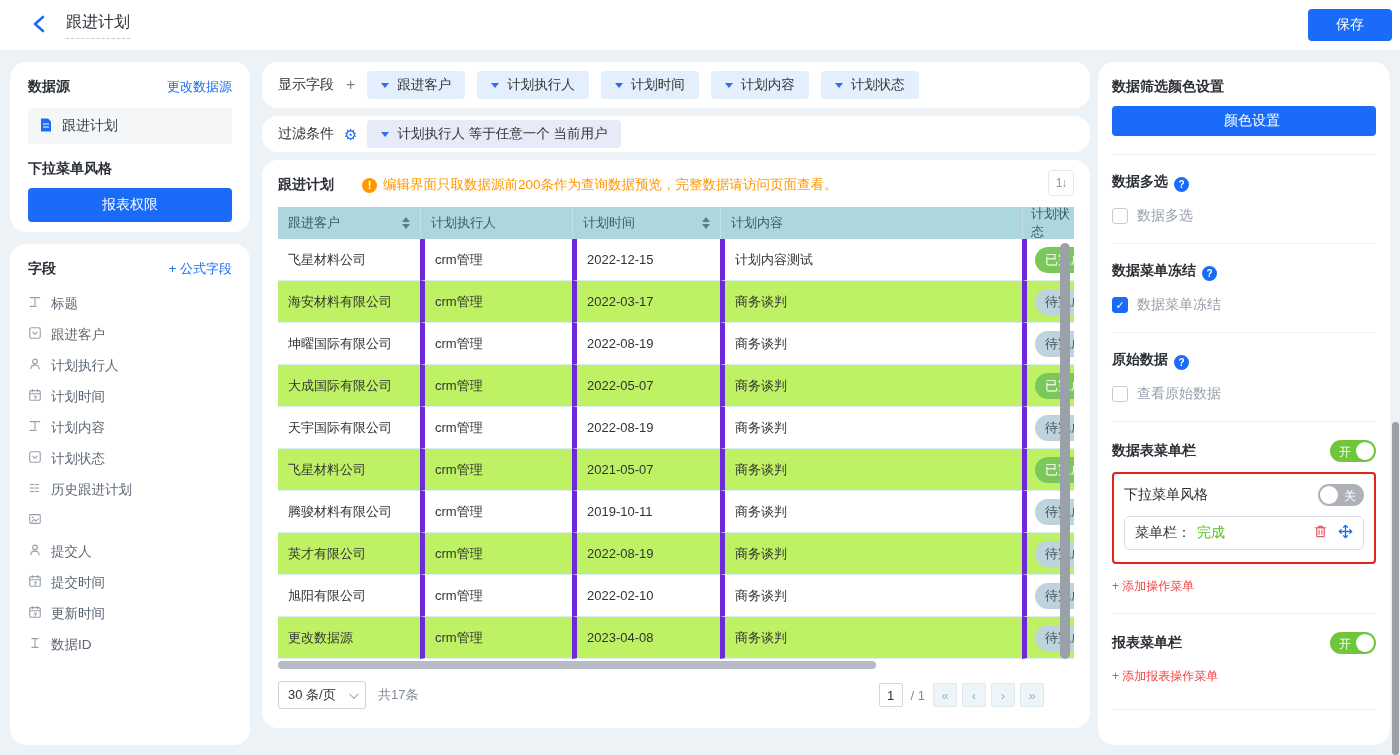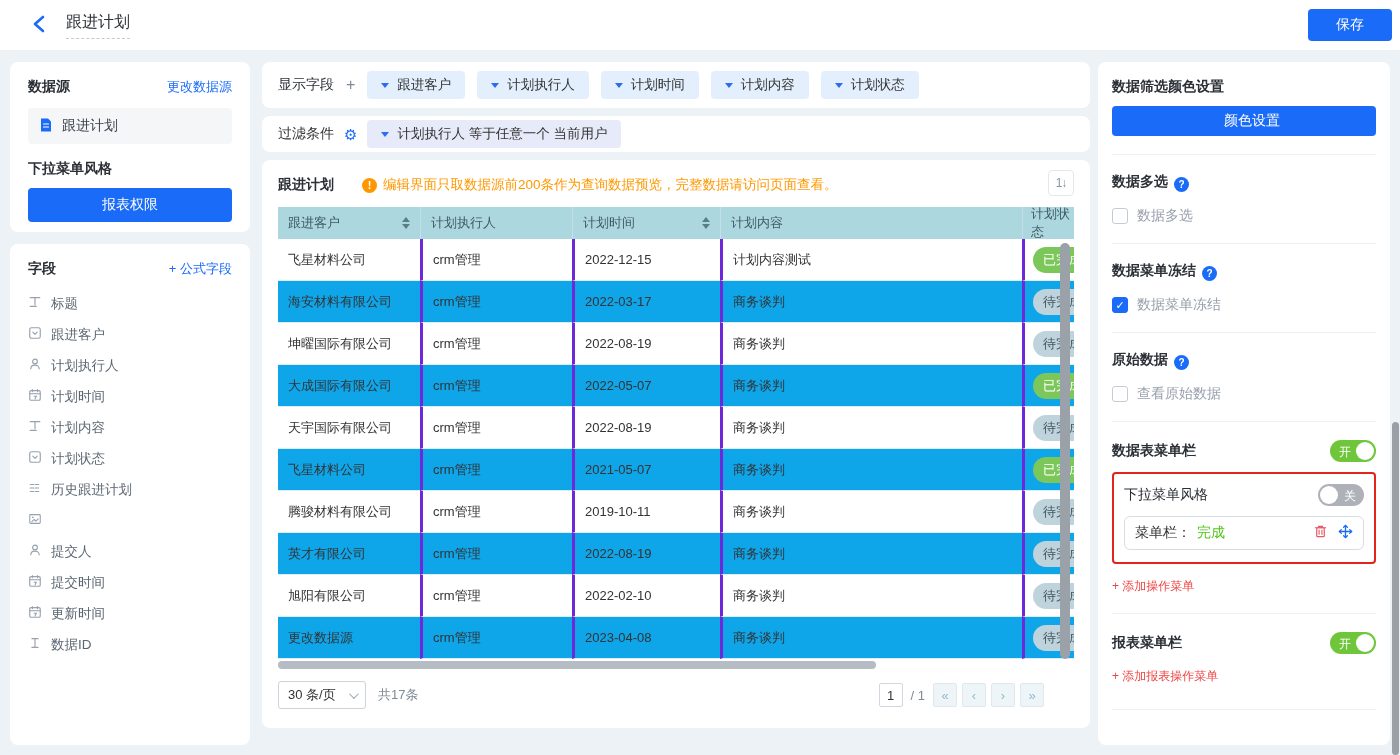--- a/index.html
+++ b/index.html
@@ -6,21 +6,21 @@
   html,body { width:1400px; height:755px; overflow:hidden; }
   body { font-family:"Liberation Sans","DejaVu Sans",sans-serif; background:#edf2f7; color:#333; font-size:14px; }
   .stage { position:relative; width:1400px; height:755px; }
 
   
   .topbar { position:absolute; left:0; top:0; width:1400px; height:50px; background:#fff; display:flex; align-items:center; padding:0 14px 0 28px; }
   .back-btn { width:22px; height:22px; display:flex; align-items:center; justify-content:center; cursor:pointer; }
   .page-title { margin-left:16px; font-size:16px; color:#2b2f36; padding-bottom:5px; border-bottom:1px dashed #c3c9d2; }
   .save-btn { position:absolute; right:8px; top:9px; width:84px; height:32px; background:#1a6bf8; color:#fff; border:none; border-radius:4px; font-size:14px; cursor:pointer; }
 
-  .card { position:absolute; background:#fff; border-radius:8px; }
+  .card { position:absolute; background:#fff; border-radius:16px; }
 
   
   .lc1 { left:10px; top:62px; width:240px; height:170px; padding:16px 18px; }
   .sec-row { display:flex; align-items:center; justify-content:space-between; }
   .sec-title { font-weight:bold; font-size:14px; color:#2b2f36; }
   .link { color:#1a6bf8; font-size:13px; cursor:pointer; }
   .source-box { margin-top:12px; height:36px; background:#f4f6f8; border-radius:4px; display:flex; align-items:center; gap:8px; padding:0 10px; font-size:14px; color:#3c434d; }
   .perm-title { margin-top:16px; font-weight:bold; color:#2b2f36; }
   .perm-btn { margin-top:10px; width:100%; height:34px; background:#1a6bf8; color:#fff; border:none; border-radius:4px; font-size:14px; cursor:pointer; }
 
@@ -48,23 +48,23 @@
   .sort-order { position:absolute; right:0; top:-2px; width:26px; height:26px; border:1px solid #e3e8ee; border-radius:4px; color:#8b95a1; font-size:12px; display:flex; align-items:center; justify-content:center; cursor:pointer; letter-spacing:-1px; }
 
   .grid { position:relative; margin-top:9px; width:796px; overflow:hidden; }
   .g-head { display:flex; height:32px; background:#add7df; color:#3d5a63; font-size:13px; }
   .g-head .hc { display:flex; align-items:center; padding:0 10px; position:relative; }
   .g-head .hc + .hc { border-left:1px solid #c2e0e6; }
   .sorters { margin-left:auto; display:flex; flex-direction:column; gap:2px; padding-left:6px; cursor:pointer; }
   .tri-up { width:0; height:0; border-left:4px solid transparent; border-right:4px solid transparent; border-bottom:5px solid #5b7d8a; }
   .tri-dn { width:0; height:0; border-left:4px solid transparent; border-right:4px solid transparent; border-top:5px solid #5b7d8a; }
   .g-row { display:flex; height:42px; background:#fff; font-size:13px; color:#333; }
-  .g-row.alt { background:#0ea5e9; }
+  .g-row.alt { background:#bef264; }
   .g-row .c { display:flex; align-items:center; padding:0 10px; border-bottom:1px solid #dcedf3; overflow:hidden; white-space:nowrap; }
-  .g-row .c + .c { border-left:3px solid #6d28d9; }
+  .g-row .c + .c { border-left:5px solid #6d28d9; }
   .w0{width:142px;} .w1{width:152px;} .w2{width:148px;} .w3{width:302px;} .w4{width:52px; padding:0 0 0 8px !important;}
   .pill { flex:0 0 auto; height:26px; border-radius:13px; padding:0 10px; display:flex; align-items:center; font-size:13px; min-width:62px; }
   .pill.done { background:#7cc75a; color:#fff; }
   .pill.todo { background:#bed3db; color:#42555e; }
   .vscroll { position:absolute; right:4px; top:36px; width:10px; height:416px; background:#9ba1a8; border-radius:5px; cursor:pointer; }
   .hscroll { margin-top:2px; width:598px; height:8px; background:#b6bcc4; border-radius:4px; cursor:pointer; }
 
   .pager { margin-top:12px; display:flex; align-items:center; height:28px; }
   .psize { width:88px; height:28px; border:1px solid #ccd3da; border-radius:3px; display:flex; align-items:center; justify-content:space-between; padding:0 9px; font-size:13px; color:#333; cursor:pointer; background:#fff; }
   .chev { width:7px; height:7px; border-right:1.5px solid #9aa3ad; border-bottom:1.5px solid #9aa3ad; transform:rotate(45deg) translateY(-2px); }

